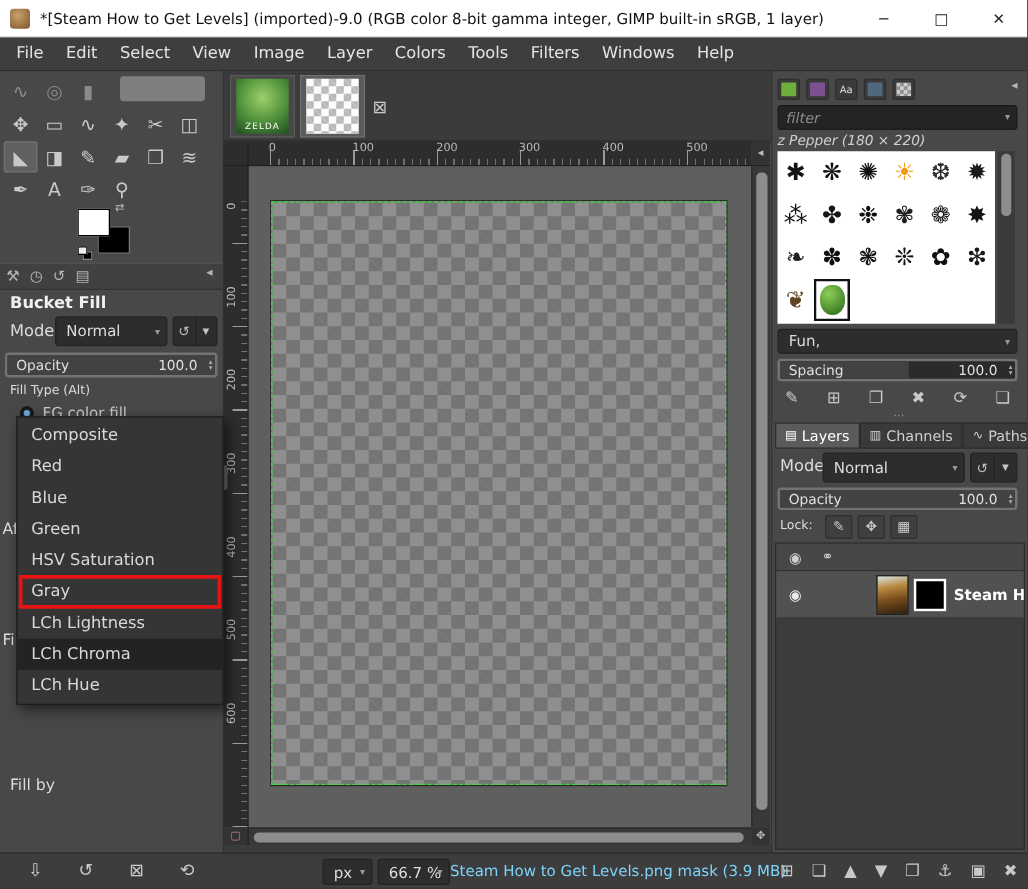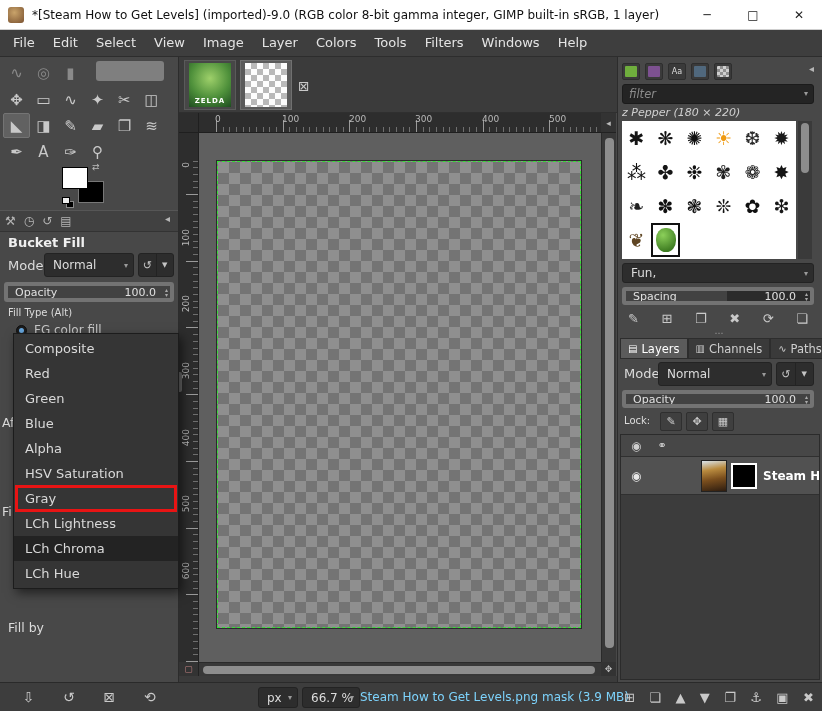--- a/index.html
+++ b/index.html
@@ -53,21 +53,21 @@
   #to-mode-label{left:8px;top:201px}
   .combo{background:#2d2d2d;border:1px solid #232323;border-radius:3px}
   .combo .combo-text{position:absolute;left:8px;top:0;bottom:0;display:flex;align-items:center;font-size:12px;color:#dcdcdc}
   .combo .combo-arrow{position:absolute;right:5px;top:0;bottom:0;display:flex;align-items:center;font-size:8px;color:#9a9a9a}
   #to-mode-combo{left:44px;top:196px;width:90px;height:24px}
   .side-box{background:#2d2d2d;border:1px solid #232323;border-radius:3px;display:flex}
   #to-mode-side{left:138px;top:196px;width:36px;height:24px}
   .side-seg{flex:1;display:flex;align-items:center;justify-content:center;font-size:11px;color:#c5c5c5}
   .side-seg.sm{border-left:1px solid #232323;font-size:7px}
 
-  .spinscale{position:absolute;background:#2b2b2b;border:4px solid #737373;border-radius:3px;overflow:hidden}
+  .spinscale{position:absolute;background:#2b2b2b;border:2px solid #737373;border-radius:3px;overflow:hidden}
   .spinscale .fill{position:absolute;left:0;top:0;bottom:0;background:#424242}
   .fill-100{width:100%}.fill-55{width:55%}
   .spinscale .ss-label{position:absolute;left:7px;top:0;bottom:0;display:flex;align-items:center;font-size:11px;color:#e0e0e0;z-index:1}
   .spinscale .ss-value{position:absolute;right:14px;top:0;bottom:0;display:flex;align-items:center;font-size:11px;color:#e0e0e0;z-index:1}
   .spinscale .ss-spin{position:absolute;right:2px;top:0;bottom:0;display:flex;flex-direction:column;justify-content:center;font-size:6px;line-height:5px;color:#aaa;z-index:1}
   #to-opacity{left:4px;top:225px;width:170px;height:20px}
 
   #to-filltype{left:8px;top:250px;font-size:10px;color:#dcdcdc}
   #to-fg-radio{left:16px;top:266px;display:flex;align-items:center;gap:7px;height:14px}
   .radio-dot{width:11px;height:11px;border-radius:50%;background:#1d1d1d;border:1px solid #101010;position:relative}
@@ -83,21 +83,21 @@
   #fillby-menu{left:13px;top:333px;width:166px;background:#353535;border:1px solid #1c1c1c;box-shadow:3px 4px 10px rgba(0,0,0,.55);padding:2px 0;z-index:10}
   .fmenu-item{position:relative;height:25px;line-height:25px;padding-left:11px;font-size:13px;color:#d9d9d9}
   .fmenu-item.hover{background:#232323}
   .fmenu-item.red::after{content:'';position:absolute;left:1px;right:1px;top:-1px;bottom:-1px;border:3px solid #e81414}
 
   
   #canvas-tabs{left:179px;top:57px;width:438px;height:56px;background:#3b3b3b;border-bottom:1px solid #2f2f2f}
   #tab-zelda{left:5px;top:3px;width:52px;height:50px;background:#474747;border:1px solid #5a5a5a;display:flex;align-items:center;justify-content:center}
   #tab-mask{left:61px;top:3px;width:52px;height:50px;background:#5a5a5a;border:1px solid #707070;display:flex;align-items:center;justify-content:center}
   #zelda-thumb{width:42px;height:44px;position:relative;background:radial-gradient(circle at 50% 35%,#9ed06a 0%,#4d8f3a 55%,#1e4d20 100%)}
-  #zelda-thumb span{position:absolute;left:0;right:0;bottom:2px;text-align:center;font-size:7px;font-weight:bold;color:#fff;letter-spacing:1px}
+  #zelda-thumb span{position:absolute;left:0;right:0;bottom:2px;text-align:center;font-size:7px;font-weight:normal;color:#fff;letter-spacing:1px}
   #mask-tab-thumb{width:42px;height:44px}
   #tab-close{left:119px;top:21px;font-size:14px;color:#c9c9c9}
 
   .checker-canvas{background-color:#8f8f8f;background-image:linear-gradient(45deg,#747474 25%,transparent 25%,transparent 75%,#747474 75%),linear-gradient(45deg,#747474 25%,transparent 25%,transparent 75%,#747474 75%);background-size:22px 22px;background-position:0 0,11px 11px}
   .checker-light{background-color:#fdfdfd;background-image:linear-gradient(45deg,#b9b9b9 25%,transparent 25%,transparent 75%,#b9b9b9 75%),linear-gradient(45deg,#b9b9b9 25%,transparent 25%,transparent 75%,#b9b9b9 75%);background-size:12px 12px;background-position:0 0,6px 6px}
   .checker-sw{background-color:#cfcfcf;background-image:linear-gradient(45deg,#8f8f8f 25%,transparent 25%,transparent 75%,#8f8f8f 75%),linear-gradient(45deg,#8f8f8f 25%,transparent 25%,transparent 75%,#8f8f8f 75%);background-size:6px 6px;background-position:0 0,3px 3px}
 
   #ruler-corner{left:179px;top:113px;width:20px;height:20px;background:#2d2d2d;border-right:1px solid #1f1f1f;border-bottom:1px solid #1f1f1f}
   #h-ruler{left:199px;top:113px;width:402px;height:20px;background:#2d2d2d;border-bottom:1px solid #1f1f1f;overflow:hidden}
   #h-ruler .rnum{position:absolute;top:1px;font-size:9px;color:#b8b8b8}
@@ -319,23 +319,22 @@
     <div id="to-trunc1" class="abs">Af</div>
     <div id="to-trunc2" class="abs">Fi</div>
 
     <div id="to-fillby-label" class="abs">Fill by</div>
   </div>
 
   <div id="fillby-menu" class="abs">
 
   <div class="fmenu-item">Composite</div>
       <div class="fmenu-item">Red</div>
+      <div class="fmenu-item">Blue</div>
       <div class="fmenu-item">Green</div>
-      <div class="fmenu-item">Blue</div>
-      <div class="fmenu-item">Alpha</div>
       <div class="fmenu-item">HSV Saturation</div>
       <div class="fmenu-item red">Gray</div>
       <div class="fmenu-item">LCh Lightness</div>
       <div class="fmenu-item hover">LCh Chroma</div>
       <div class="fmenu-item">LCh Hue</div>
     </div>
 
   <div id="canvas-tabs" class="abs">
     <div id="tab-zelda" class="abs">
       <div id="zelda-thumb">

